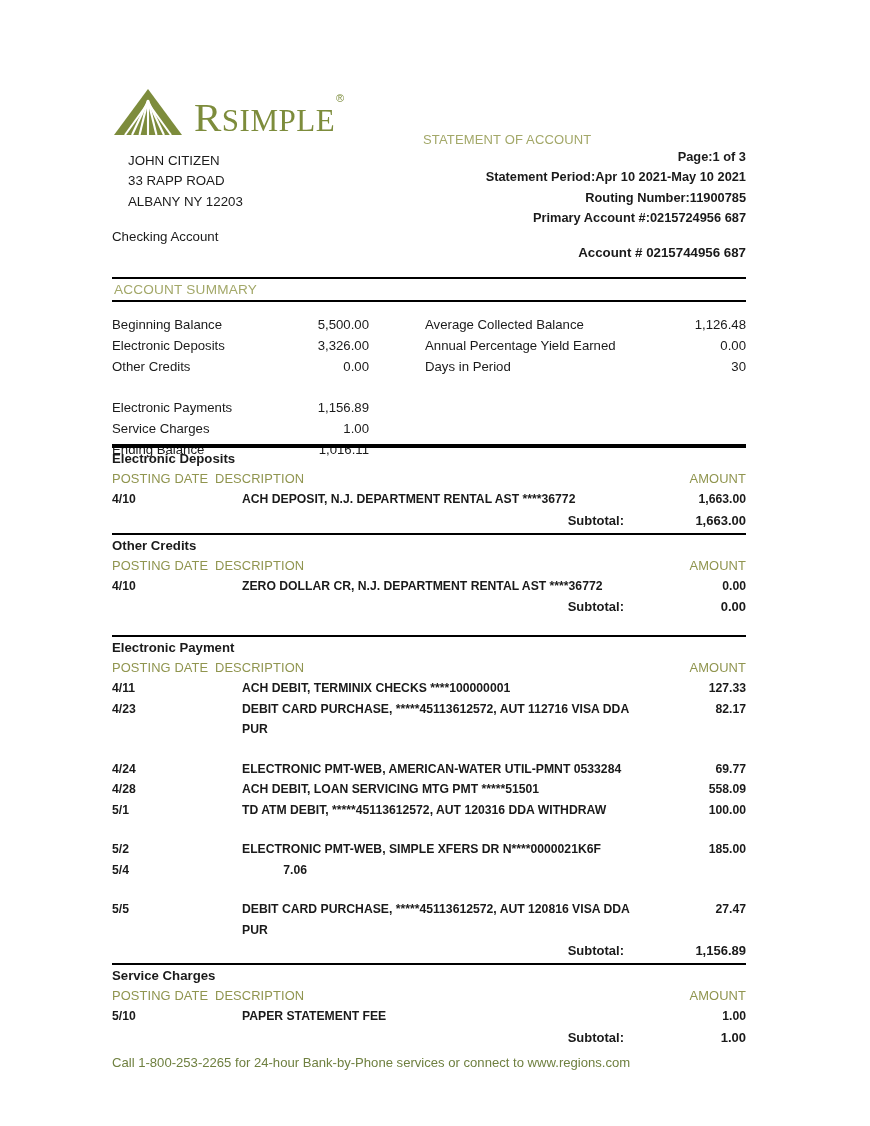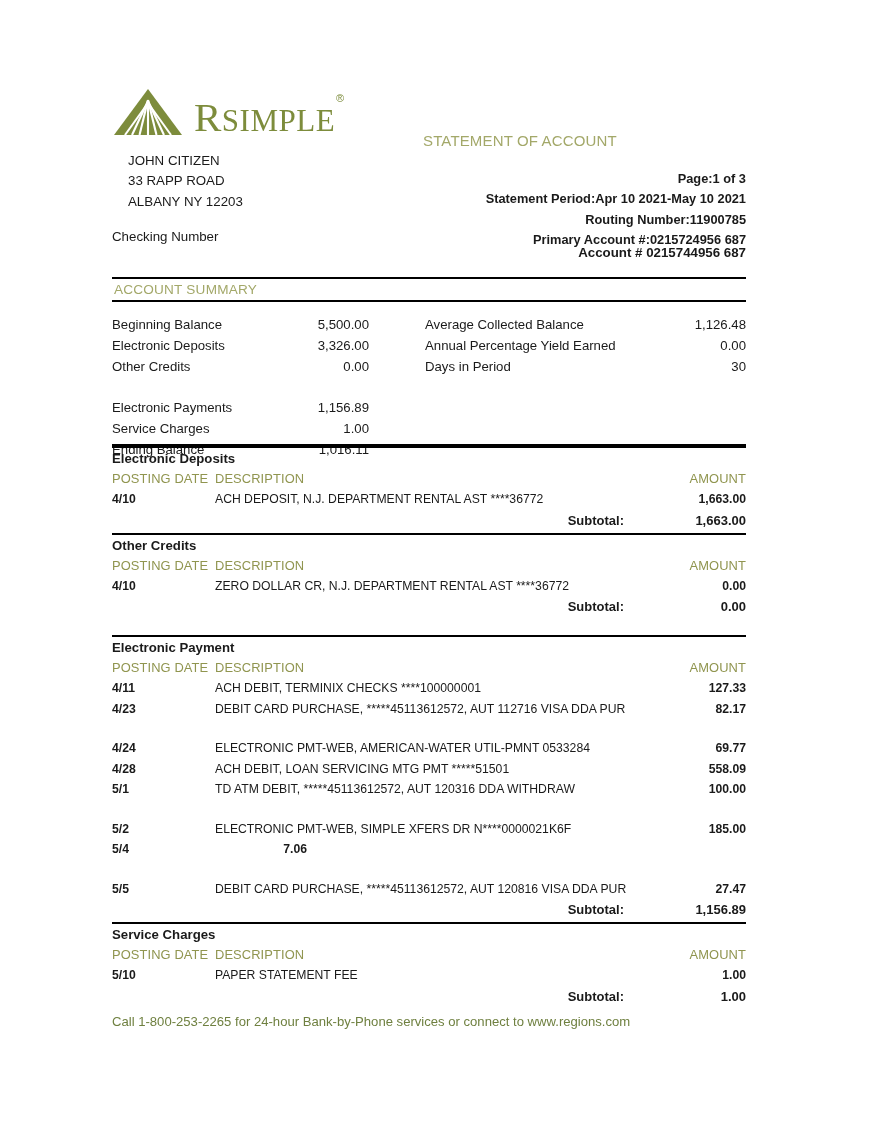--- a/index.html
+++ b/index.html
@@ -84,23 +84,23 @@
   
   .soa {
     position: absolute;
     left: 311px;
     top: 132px;
     width: 323px;
     font-size: 12.8px;
   }
   .soa-title {
     color: #a3a869;
-    font-size: 15px;
+    font-size: 13px;
     letter-spacing: 0.15px;
-    margin-bottom: 20px;
+    margin-bottom: 0;
   }
   .soa-row {
     display: flex;
     justify-content: flex-end;
     line-height: 20.3px;
     font-weight: bold;
     color: #1a1a1a;
   }
   .soa-row .k { white-space: nowrap; }
   .soa-row .v { white-space: nowrap; text-align: right; }
@@ -171,21 +171,21 @@
   .c-desc  { flex: 1; }
   .c-amt   { width: 92px; text-align: right; }
 
   .txn {
     display: flex;
     font-size: 12.2px;
     line-height: 20.5px;
     color: #1a1a1a;
   }
   .txn .t-date { width: 103px; font-weight: bold; }
-  .txn .t-desc { flex: 1; font-weight: normal; }
+  .txn .t-desc { flex: 1; font-weight: bold; margin-left: 27px; }
   .txn .t-amt  { width: 92px; text-align: right; font-weight: bold; }
   .txn.spaced { margin-top: 19px; }
 
   .subtotal {
     display: flex;
     font-size: 13px;
     line-height: 21px;
     font-weight: bold;
     color: #1a1a1a;
   }
@@ -219,21 +219,21 @@
         </g>
       </svg>
       <div class="logo-word"><span class="cap">R</span><span class="sc">SIMPLE</span><span class="reg">®</span></div>
     </div>
 
     <div class="addr">
       <div>JOHN CITIZEN</div>
       <div>33 RAPP ROAD</div>
       <div>ALBANY NY 12203</div>
     </div>
-    <div class="acct-type">Checking Number</div>
+    <div class="acct-type">Checking Account</div>
 
     <div class="soa">
       <div class="soa-title">STATEMENT OF ACCOUNT</div>
       <div class="soa-row">
         <span class="k">Page:</span>
         <span class="v">1 of 3</span>
       </div>
       <div class="soa-row">
         <span class="k">Statement Period:</span>
         <span class="v">Apr 10 2021-May 10 2021</span>

